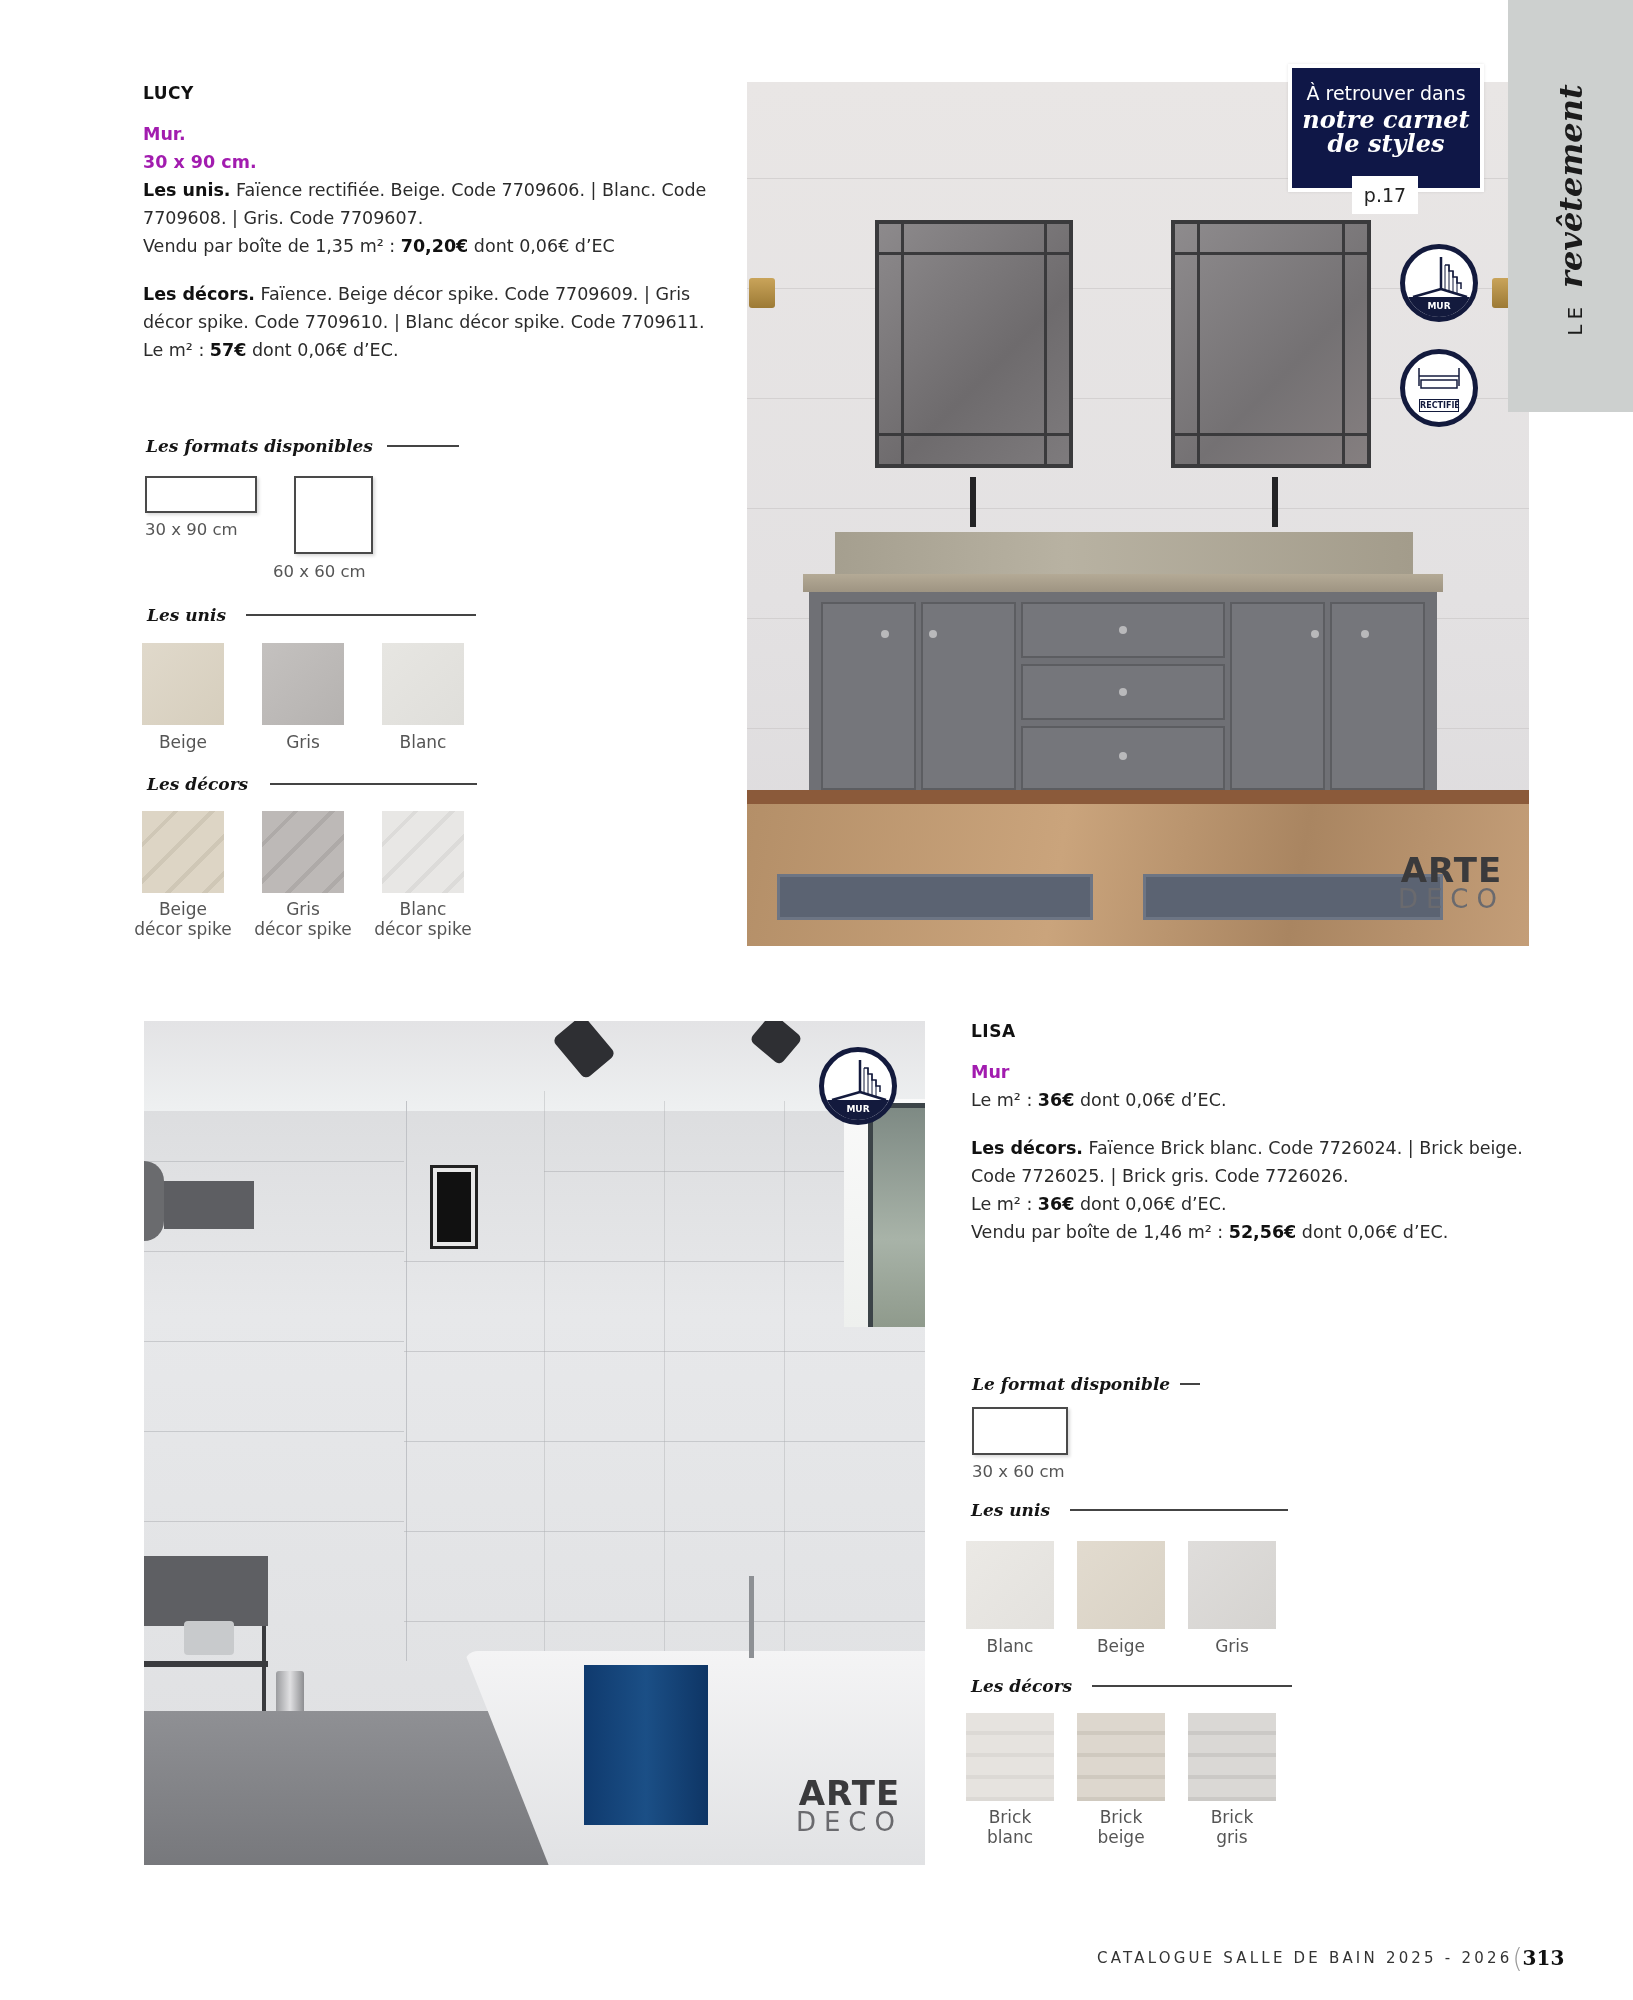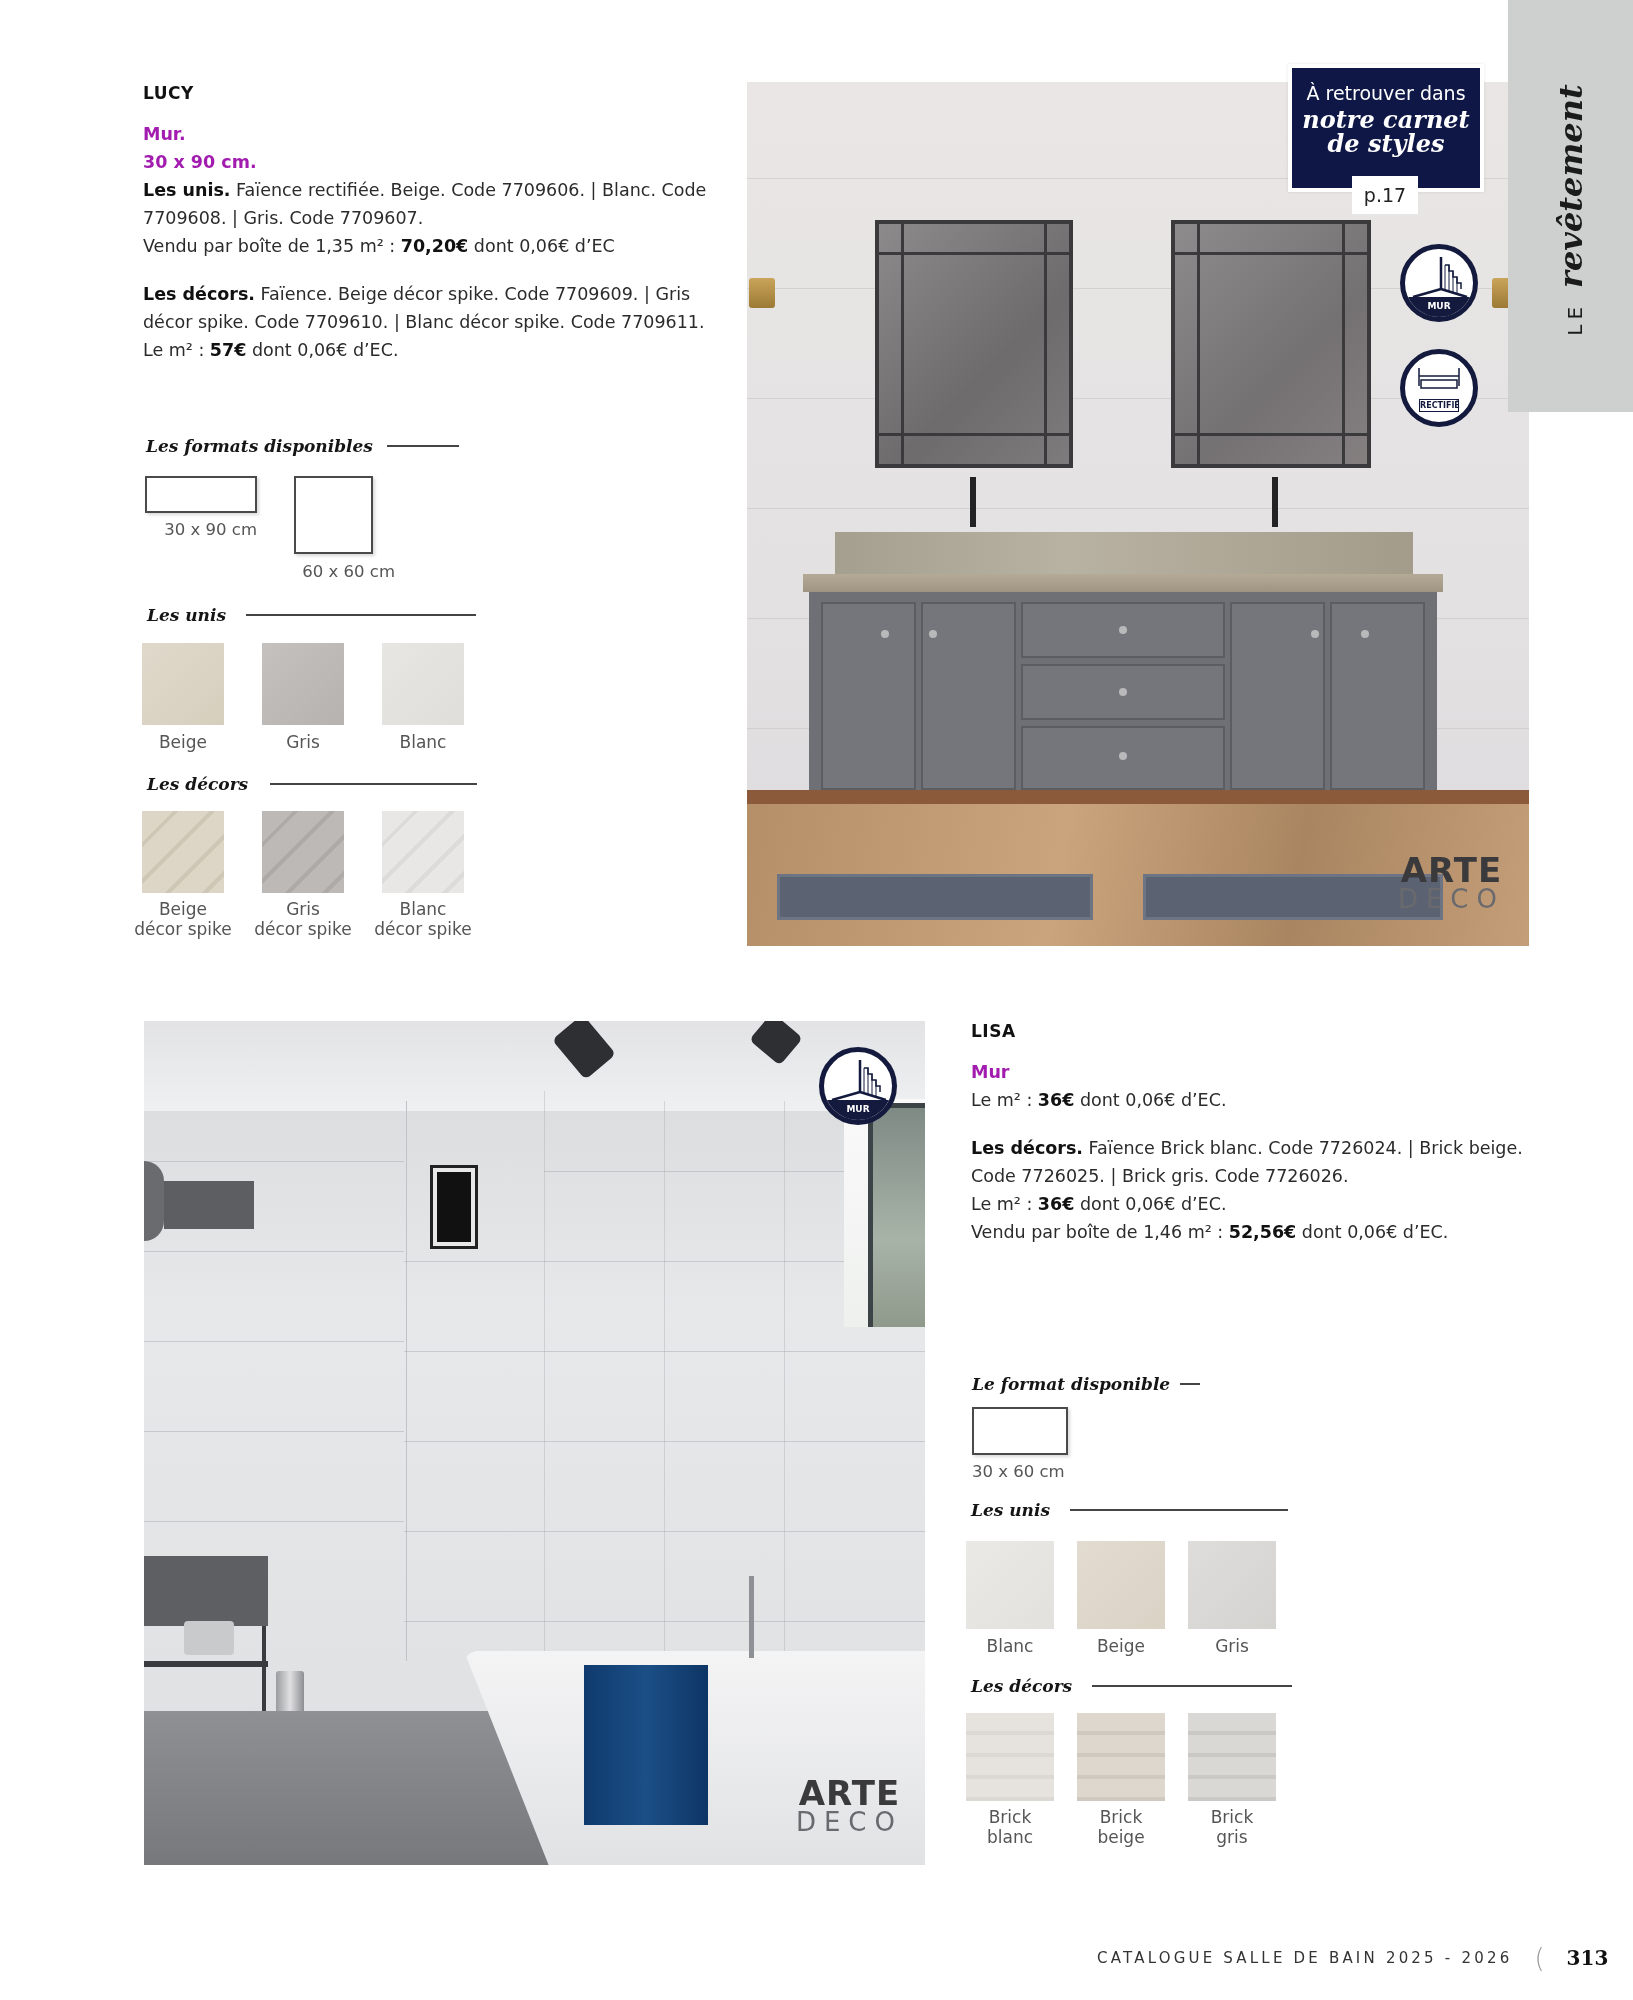--- a/index.html
+++ b/index.html
@@ -15,21 +15,21 @@
   .line-bold { font-weight: bold; color: #a21caf; }
   .para-gap { height: 20px; }
 
   .section-title {
     font-family: "DejaVu Serif", serif; font-style: italic; font-weight: bold;
     font-size: 17px; color: #151515; display: flex; align-items: center; white-space: nowrap;
   }
   .section-title .rule { height: 2px; background: #444; margin-left: 14px; }
 
   .fmt-box { border: 2px solid #4a4a4a; background: #fff; box-shadow: 2px 2px 3px rgba(0,0,0,0.15); }
-  .fmt-label { font-size: 16.5px; color: #555; text-align: right; white-space: nowrap; }
+  .fmt-label { font-size: 16.5px; color: #555; text-align: left; white-space: nowrap; }
 
   .swatch { width: 82px; height: 82px; }
   .sw-label { font-size: 17px; color: #555; text-align: center; line-height: 20px; width: 120px; }
 
   
   .photo { overflow: hidden; }
 
   
   .ph-top { left: 747px; top: 82px; width: 782px; height: 864px; background: linear-gradient(#e9e6e5, #e3e1e2 60%, #dcdadc); }
   .wall-line { position: absolute; left: 0; right: 0; height: 1px; background: rgba(200,196,196,0.6); }
@@ -66,21 +66,21 @@
   .promo .p2 { font-family: "DejaVu Serif", serif; font-style: italic; font-weight: bold; font-size: 24px; line-height: 24px; margin-top: 4px; }
   .promo-page { left: 1352px; top: 176px; width: 66px; height: 38px; background: #fff; color: #222; font-size: 19px; text-align: center; line-height: 38px; }
 
   
   .side-tab { left: 1508px; top: 0; width: 125px; height: 412px; background: #cdd0cf; }
   .side-tab .vert { position: absolute; left: 50%; top: 210px; transform: translate(-50%,-50%) rotate(-90deg); white-space: nowrap; display: flex; align-items: baseline; gap: 14px; color: #1b1b1b; }
   .side-tab .le { font-size: 20px; letter-spacing: 5px; }
   .side-tab .rev { font-family: "DejaVu Serif", serif; font-style: italic; font-weight: bold; font-size: 32px; }
 
   
-  .footer { left: 1097px; top: 1943px; display: flex; align-items: center; gap: 22px; white-space: nowrap; }
+  .footer { left: 1097px; top: 1943px; display: flex; align-items: center; white-space: nowrap; }
   .footer .cat { font-size: 15px; letter-spacing: 3.2px; color: #333; }
   .footer .paren { font-size: 26px; color: #999; font-weight: 300; }
   .footer .pg { font-family: "DejaVu Serif", serif; font-weight: bold; font-size: 20px; color: #111; }
 </style>
 </head>
 <body>
 
 <div class="abs" style="left:143px; top:83px; width:570px;">
   <div class="prod-name">LUCY</div>
   <div class="body-text" style="margin-top:17px;">

